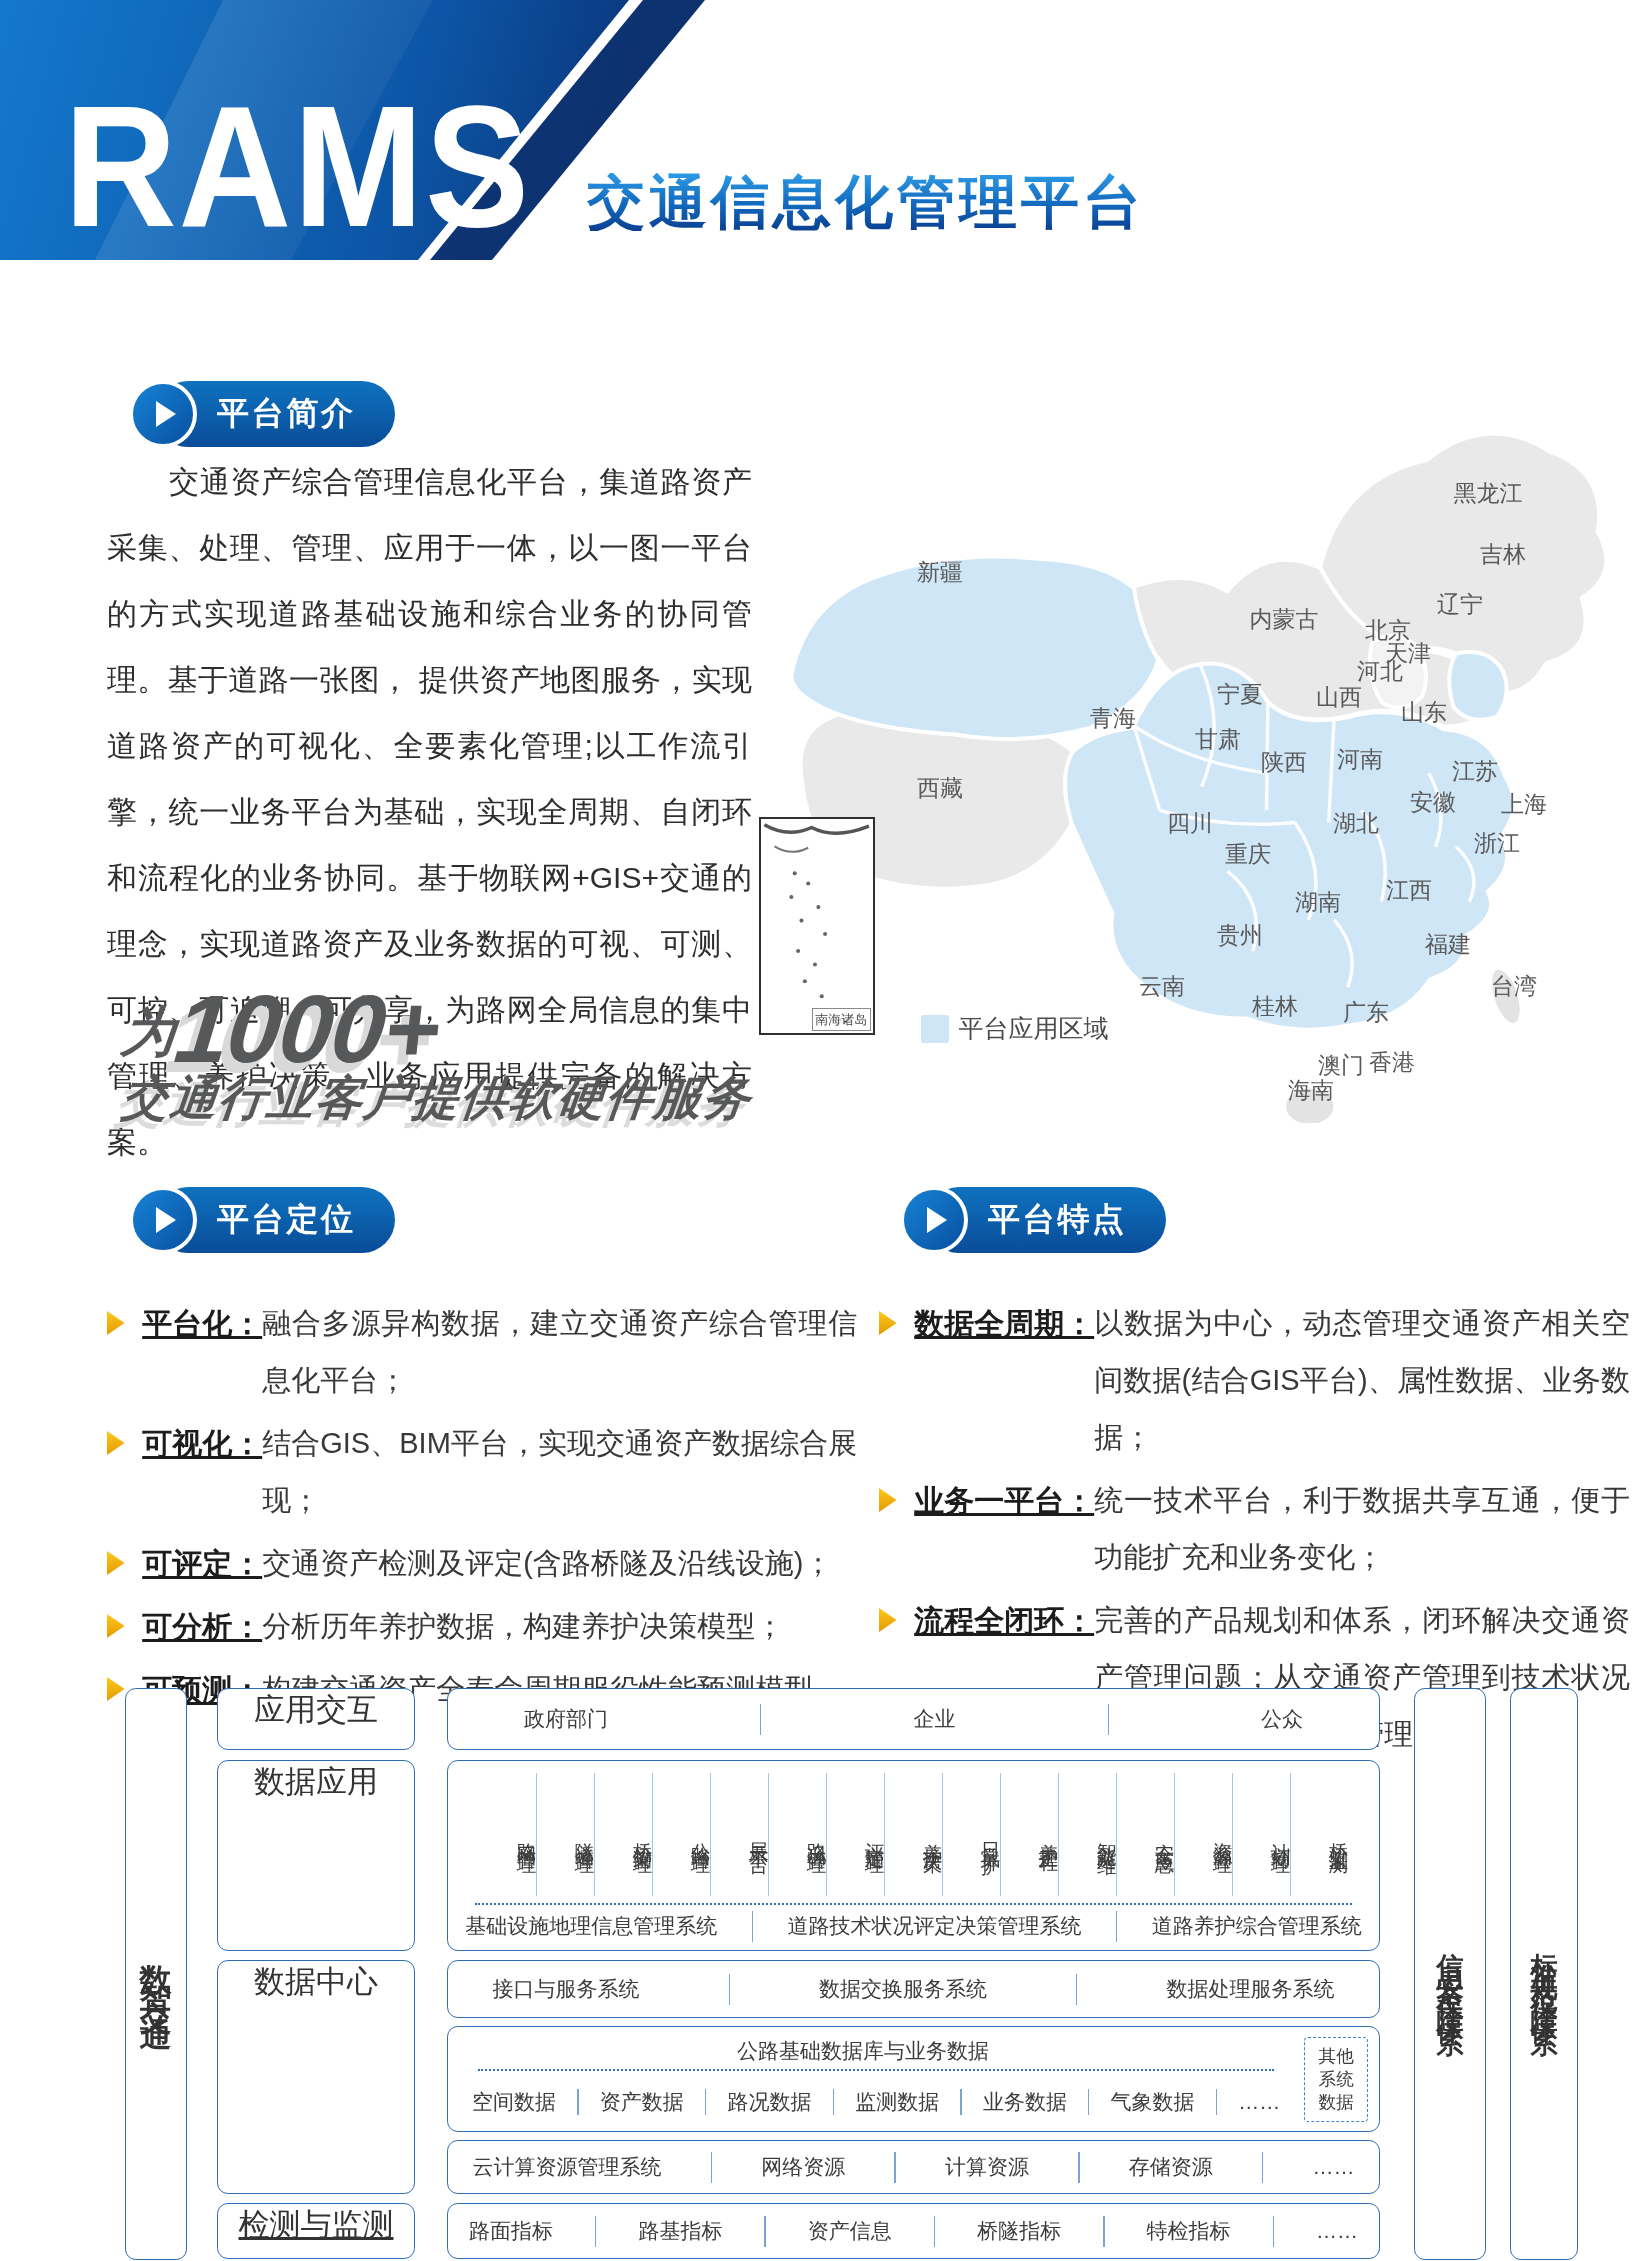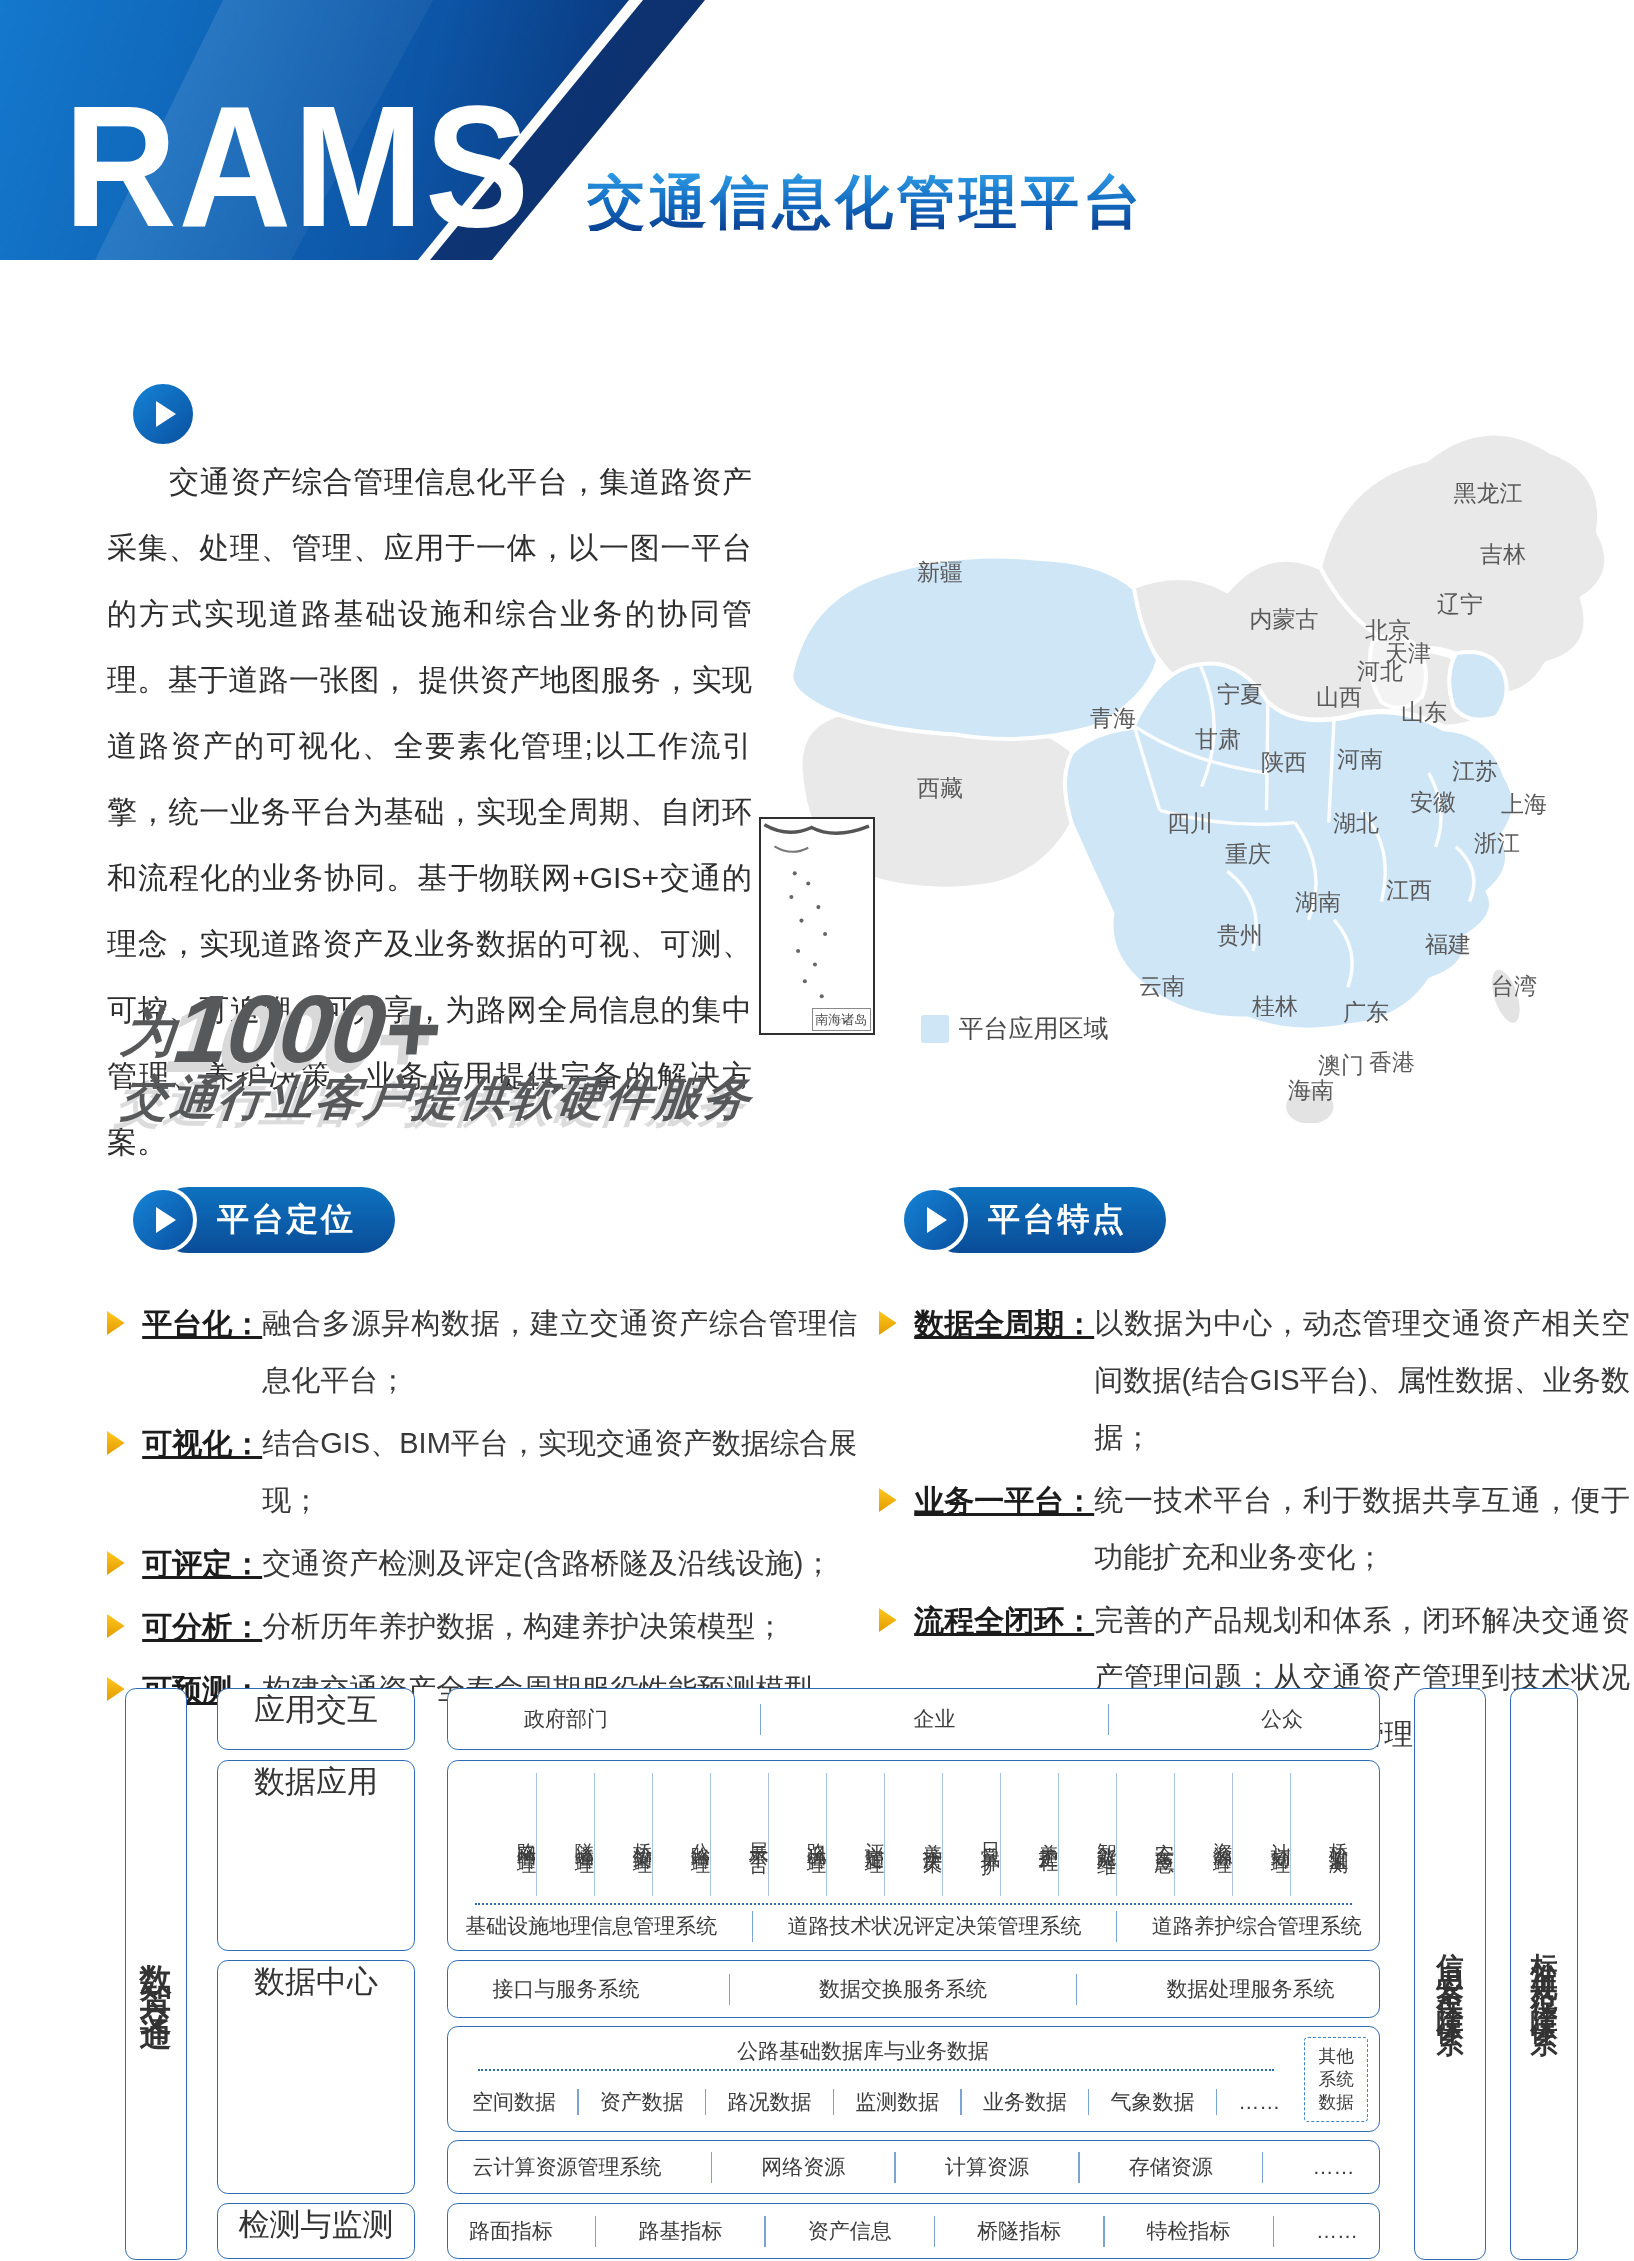--- a/index.html
+++ b/index.html
@@ -94,20 +94,23 @@
     <div class="hero-main"></div>
     <div class="hero-band"></div>
     <div class="hero-spike"></div>
     <div class="hero-logo">RAMS</div>
     <div class="hero-title">交通信息化管理平台</div>
   </div>
 
   <div class="badge" style="left:129px;top:379px;">
     <div class="badge-circle">
         <div class="badge-tri"></div>
+      </div>
+    <div class="badge-pill">
+        <span>平台简介</span>
       </div>
   </div>
 
   <div class="intro-text">交通资产综合管理信息化平台，集道路资产采集、处理、管理、应用于一体，以一图一平台的方式实现道路基础设施和综合业务的协同管理。基于道路一张图， 提供资产地图服务，实现道路资产的可视化、全要素化管理;以工作流引擎，统一业务平台为基础，实现全周期、自闭环和流程化的业务协同。基于物联网+GIS+交通的理念，实现道路资产及业务数据的可视、可测、可控、可追溯、可共享，为路网全局信息的集中管理、养护决策、业务应用提供完备的解决方案。</div>
   <div class="stat">
     <span class="stat-prefix">为</span><span class="stat-number">1000+</span>
   </div>
   <div class="stat-caption">交通行业客户提供软硬件服务</div>
 
   <div class="map">
@@ -358,21 +361,21 @@
         <div class="hcell">网络资源</div>
         <div class="vsep"></div>
         <div class="hcell">计算资源</div>
         <div class="vsep"></div>
         <div class="hcell">存储资源</div>
         <div class="vsep"></div>
         <div class="hcell">……</div>
       </div>
     </div>
 
-    <div class="abox alabel" style="left:156px;top:515px;width:198px;height:56px;">
+    <div class="abox alabel" style="left:156px;top:515px;width:198px;height:56px;text-decoration:underline;">
       <span>检测与监测</span>
     </div>
     <div class="abox" style="left:386px;top:515px;width:933px;height:56px;">
       <div class="hrow">
         <div class="hcell">路面指标</div>
         <div class="vsep"></div>
         <div class="hcell">路基指标</div>
         <div class="vsep"></div>
         <div class="hcell">资产信息</div>
         <div class="vsep"></div>

